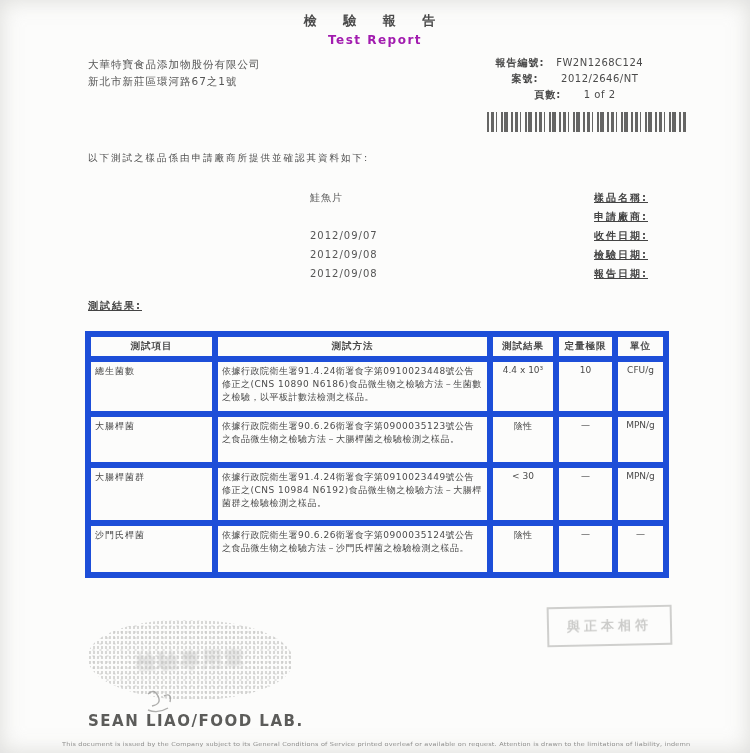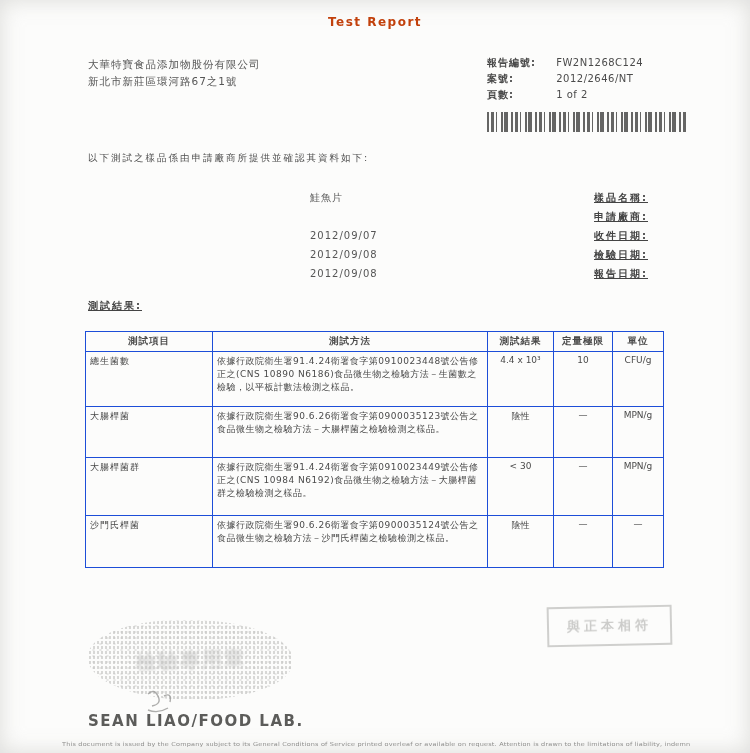--- a/index.html
+++ b/index.html
@@ -7,21 +7,21 @@
     position:relative;width:750px;height:753px;margin:0 auto;
     background:#fcfcfb;overflow:hidden;
     font-family:"DejaVu Sans",sans-serif;color:#3c3c3c;
     box-shadow:inset 0 0 22px rgba(160,160,155,.35);
   }
   .soft{filter:blur(.35px);}
   .abs{position:absolute;}
 
   
   .title-zh{font-size:13px;font-weight:bold;letter-spacing:11px;color:#4a4a4a;text-align:center;}
-  .title-en{font-size:12px;font-weight:bold;letter-spacing:1.5px;color:#c2410c;text-align:center;margin-top:3px;}
+  .title-en{font-size:12px;font-weight:bold;letter-spacing:1.5px;color:#a21caf;text-align:center;margin-top:3px;}
 
   .company-line{font-size:10.5px;line-height:17px;color:#555;letter-spacing:1px;}
 
   .rinfo-row{font-size:10px;line-height:16px;color:#4a4a4a;white-space:nowrap;}
   .rinfo-label{display:inline-block;width:66px;font-weight:bold;letter-spacing:1px;}
   .rinfo-val{letter-spacing:.5px;}
 
   .barcode{
     width:200px;height:20px;
     background:repeating-linear-gradient(90deg,
@@ -36,21 +36,21 @@
   .intro{font-size:9.5px;color:#4f4f4f;letter-spacing:2px;}
 
   .field-row{font-size:10px;line-height:19px;white-space:nowrap;}
   .field-label{font-weight:bold;color:#444;text-decoration:underline;letter-spacing:2px;}
   .field-value{position:absolute;left:222px;top:0;color:#555;letter-spacing:1px;}
 
   .results-heading{font-size:10px;font-weight:bold;text-decoration:underline;letter-spacing:2px;color:#444;}
 
   table.results{border-collapse:collapse;table-layout:fixed;width:578px;}
   table.results td,table.results th{
-    border:1px solid #1d4ed8;vertical-align:top;
+    border:6px solid #1d4ed8;vertical-align:top;
     font-size:9px;color:#4a4a4a;padding:3px 4px;
   }
   table.results th{font-size:9.5px;font-weight:bold;text-align:center;padding:3px 2px;letter-spacing:1px;}
   td.c{text-align:center;}
   td.method{font-size:8.5px;line-height:13px;letter-spacing:.5px;}
   td.item{font-size:9.5px;letter-spacing:1px;}
 
   .copy-stamp{
     width:121px;height:36px;border:2px solid #cfcfcd;
     color:#cbcbc9;font-size:13px;font-weight:bold;letter-spacing:4px;
@@ -78,29 +78,30 @@
     transform:scaleY(.85);letter-spacing:.2px;
   }
 </style>
 </head>
 <body>
 
 <div class="page">
   <div class="soft">
 
     <div class="abs" style="left:0;top:12px;width:750px;">
+      <div class="title-zh">檢 驗 報 告</div>
       <div class="title-en">Test Report</div>
     </div>
 
     <div class="abs" style="left:88px;top:56px;">
       <div class="company-line">大華特寶食品添加物股份有限公司</div>
       <div class="company-line">新北市新莊區環河路67之1號</div>
     </div>
 
-    <div class="abs" style="left:487px;top:55px;">
+    <div class="abs" style="left:487px;top:55px;text-align:center;">
       <div class="rinfo-row">
         <span class="rinfo-label">報告編號:</span>
         <span class="rinfo-val">FW2N1268C124</span>
       </div>
       <div class="rinfo-row">
         <span class="rinfo-label">案號:</span>
         <span class="rinfo-val">2012/2646/NT</span>
       </div>
       <div class="rinfo-row">
         <span class="rinfo-label">頁數:</span>

